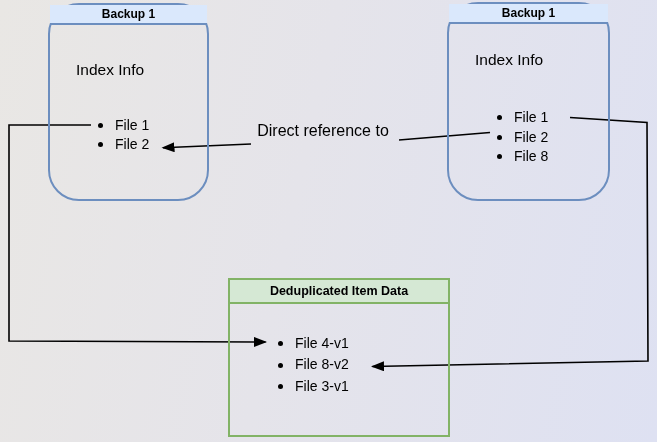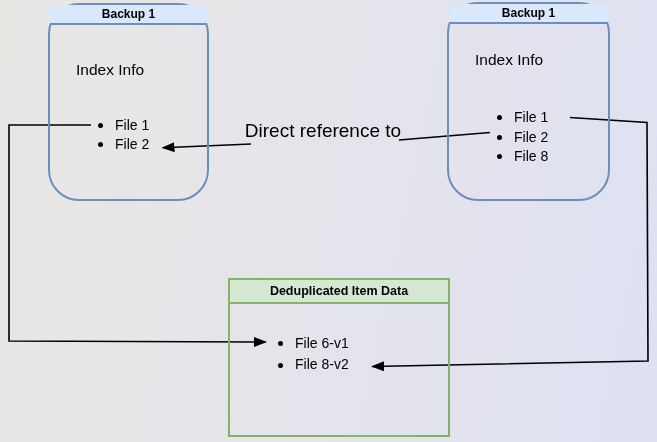--- a/index.html
+++ b/index.html
@@ -27,21 +27,21 @@
   ul.filelist li { position:relative; padding-left:19px; font-size:14px; white-space:nowrap; }
   .list-19   li { line-height:19px; }
   .list-19-5 li { line-height:19.5px; }
   .list-21   li { line-height:21.4px; }
   ul.filelist li .dot {
     position:absolute; left:2px; top:50%; margin-top:-2.5px;
     width:5px; height:5px; border-radius:50%; background:#000;
   }
   .float-label {
     position:absolute; left:240px; top:122px; width:166px;
-    font-size:19px; line-height:18px; text-align:center; white-space:nowrap;
+    font-size:16px; line-height:18px; text-align:center; white-space:nowrap;
   }
   
   #backup1 { left:48px;  top:3px;   width:161px; height:198px; }
   #backup2 { left:447px; top:2px;   width:163px; height:199px; }
   #dedup   { left:228px; top:278px; width:222px; height:159px; }
   #backup1 .subtitle { left:26px; top:56px; }
   #backup2 .subtitle { left:26px; top:47px; }
   #backup1 ul { left:46px; top:111px; }
   #backup2 ul { left:46px; top:104px; }
   #dedup   ul { left:46px; top:53px; }
@@ -81,22 +81,23 @@
     <ul class="filelist list-19-5">
       <li><span class="dot"></span><span>File 1</span></li>
       <li><span class="dot"></span><span>File 2</span></li>
       <li><span class="dot"></span><span>File 8</span></li>
     </ul>
   </div>
 
   <div class="node green" id="dedup">
     <div class="node-header">Deduplicated Item Data</div>
     <ul class="filelist list-21">
-      <li><span class="dot"></span><span>File 6-v1</span></li>
+      <li><span class="dot"></span><span>File 4-v1</span></li>
       <li><span class="dot"></span><span>File 8-v2</span></li>
+      <li><span class="dot"></span><span>File 3-v1</span></li>
     </ul>
   </div>
 
   <div class="float-label">
     <div>Direct reference to</div>
   </div>
 
 </div>
 
 </body></html>

